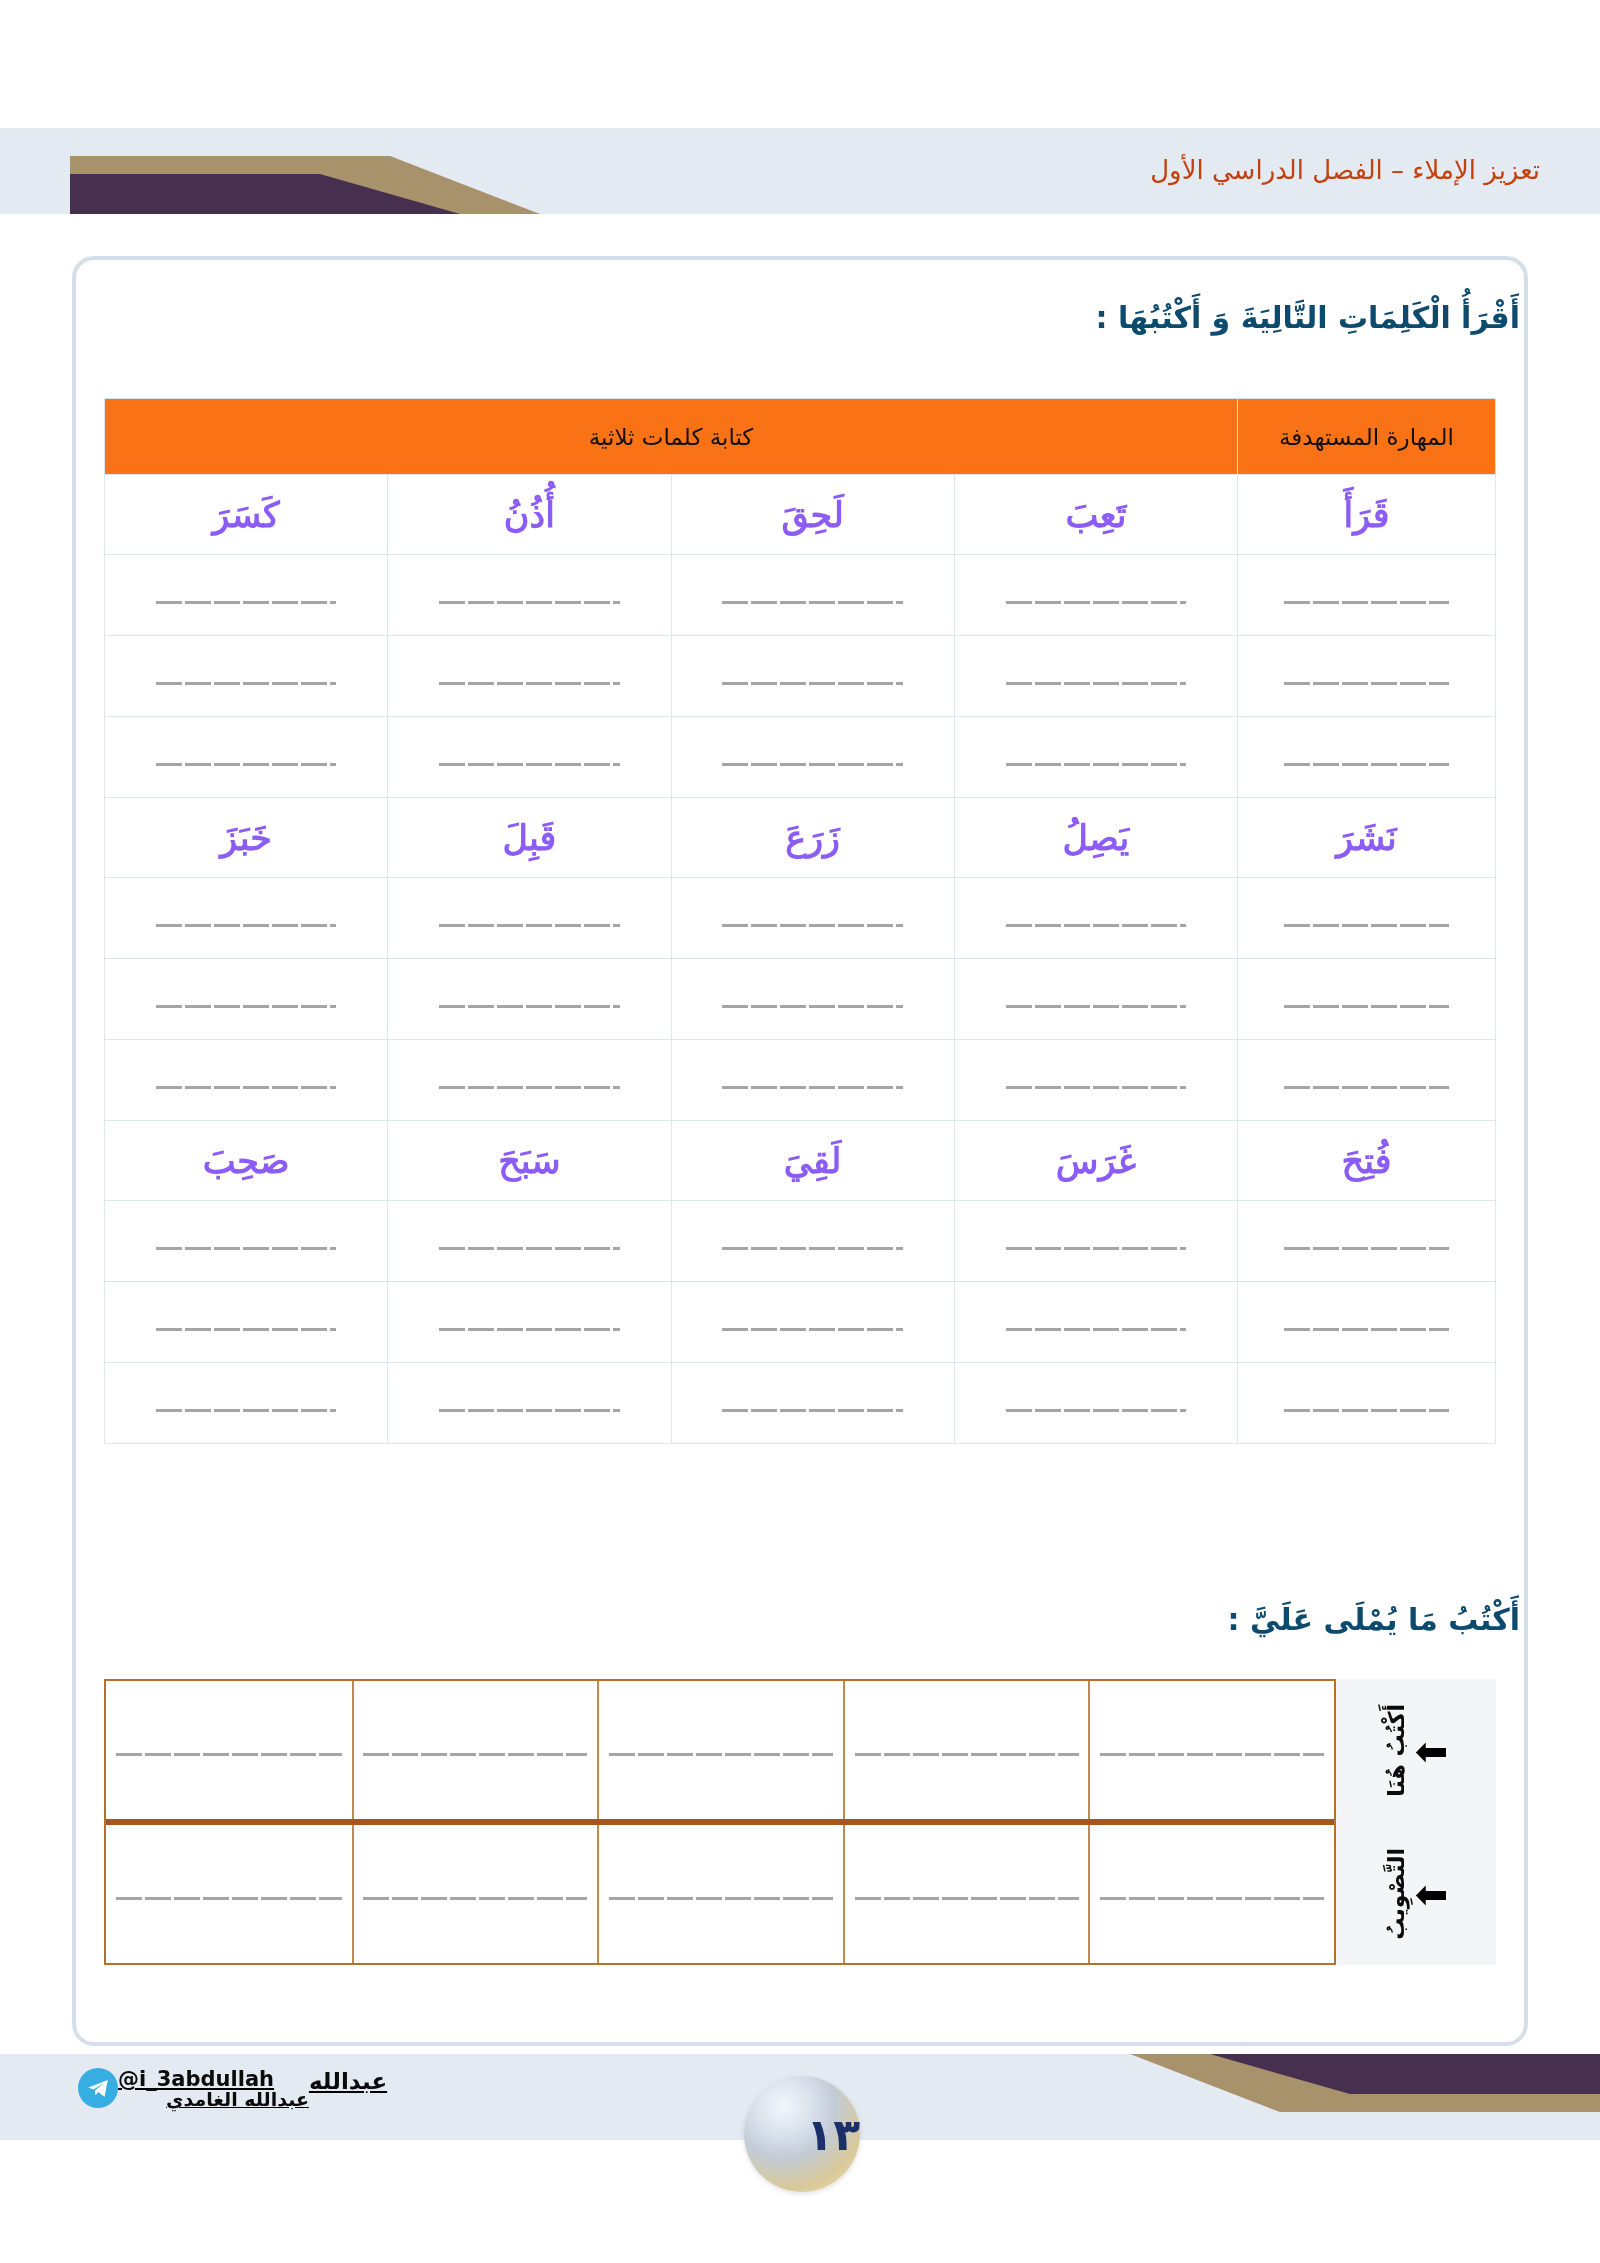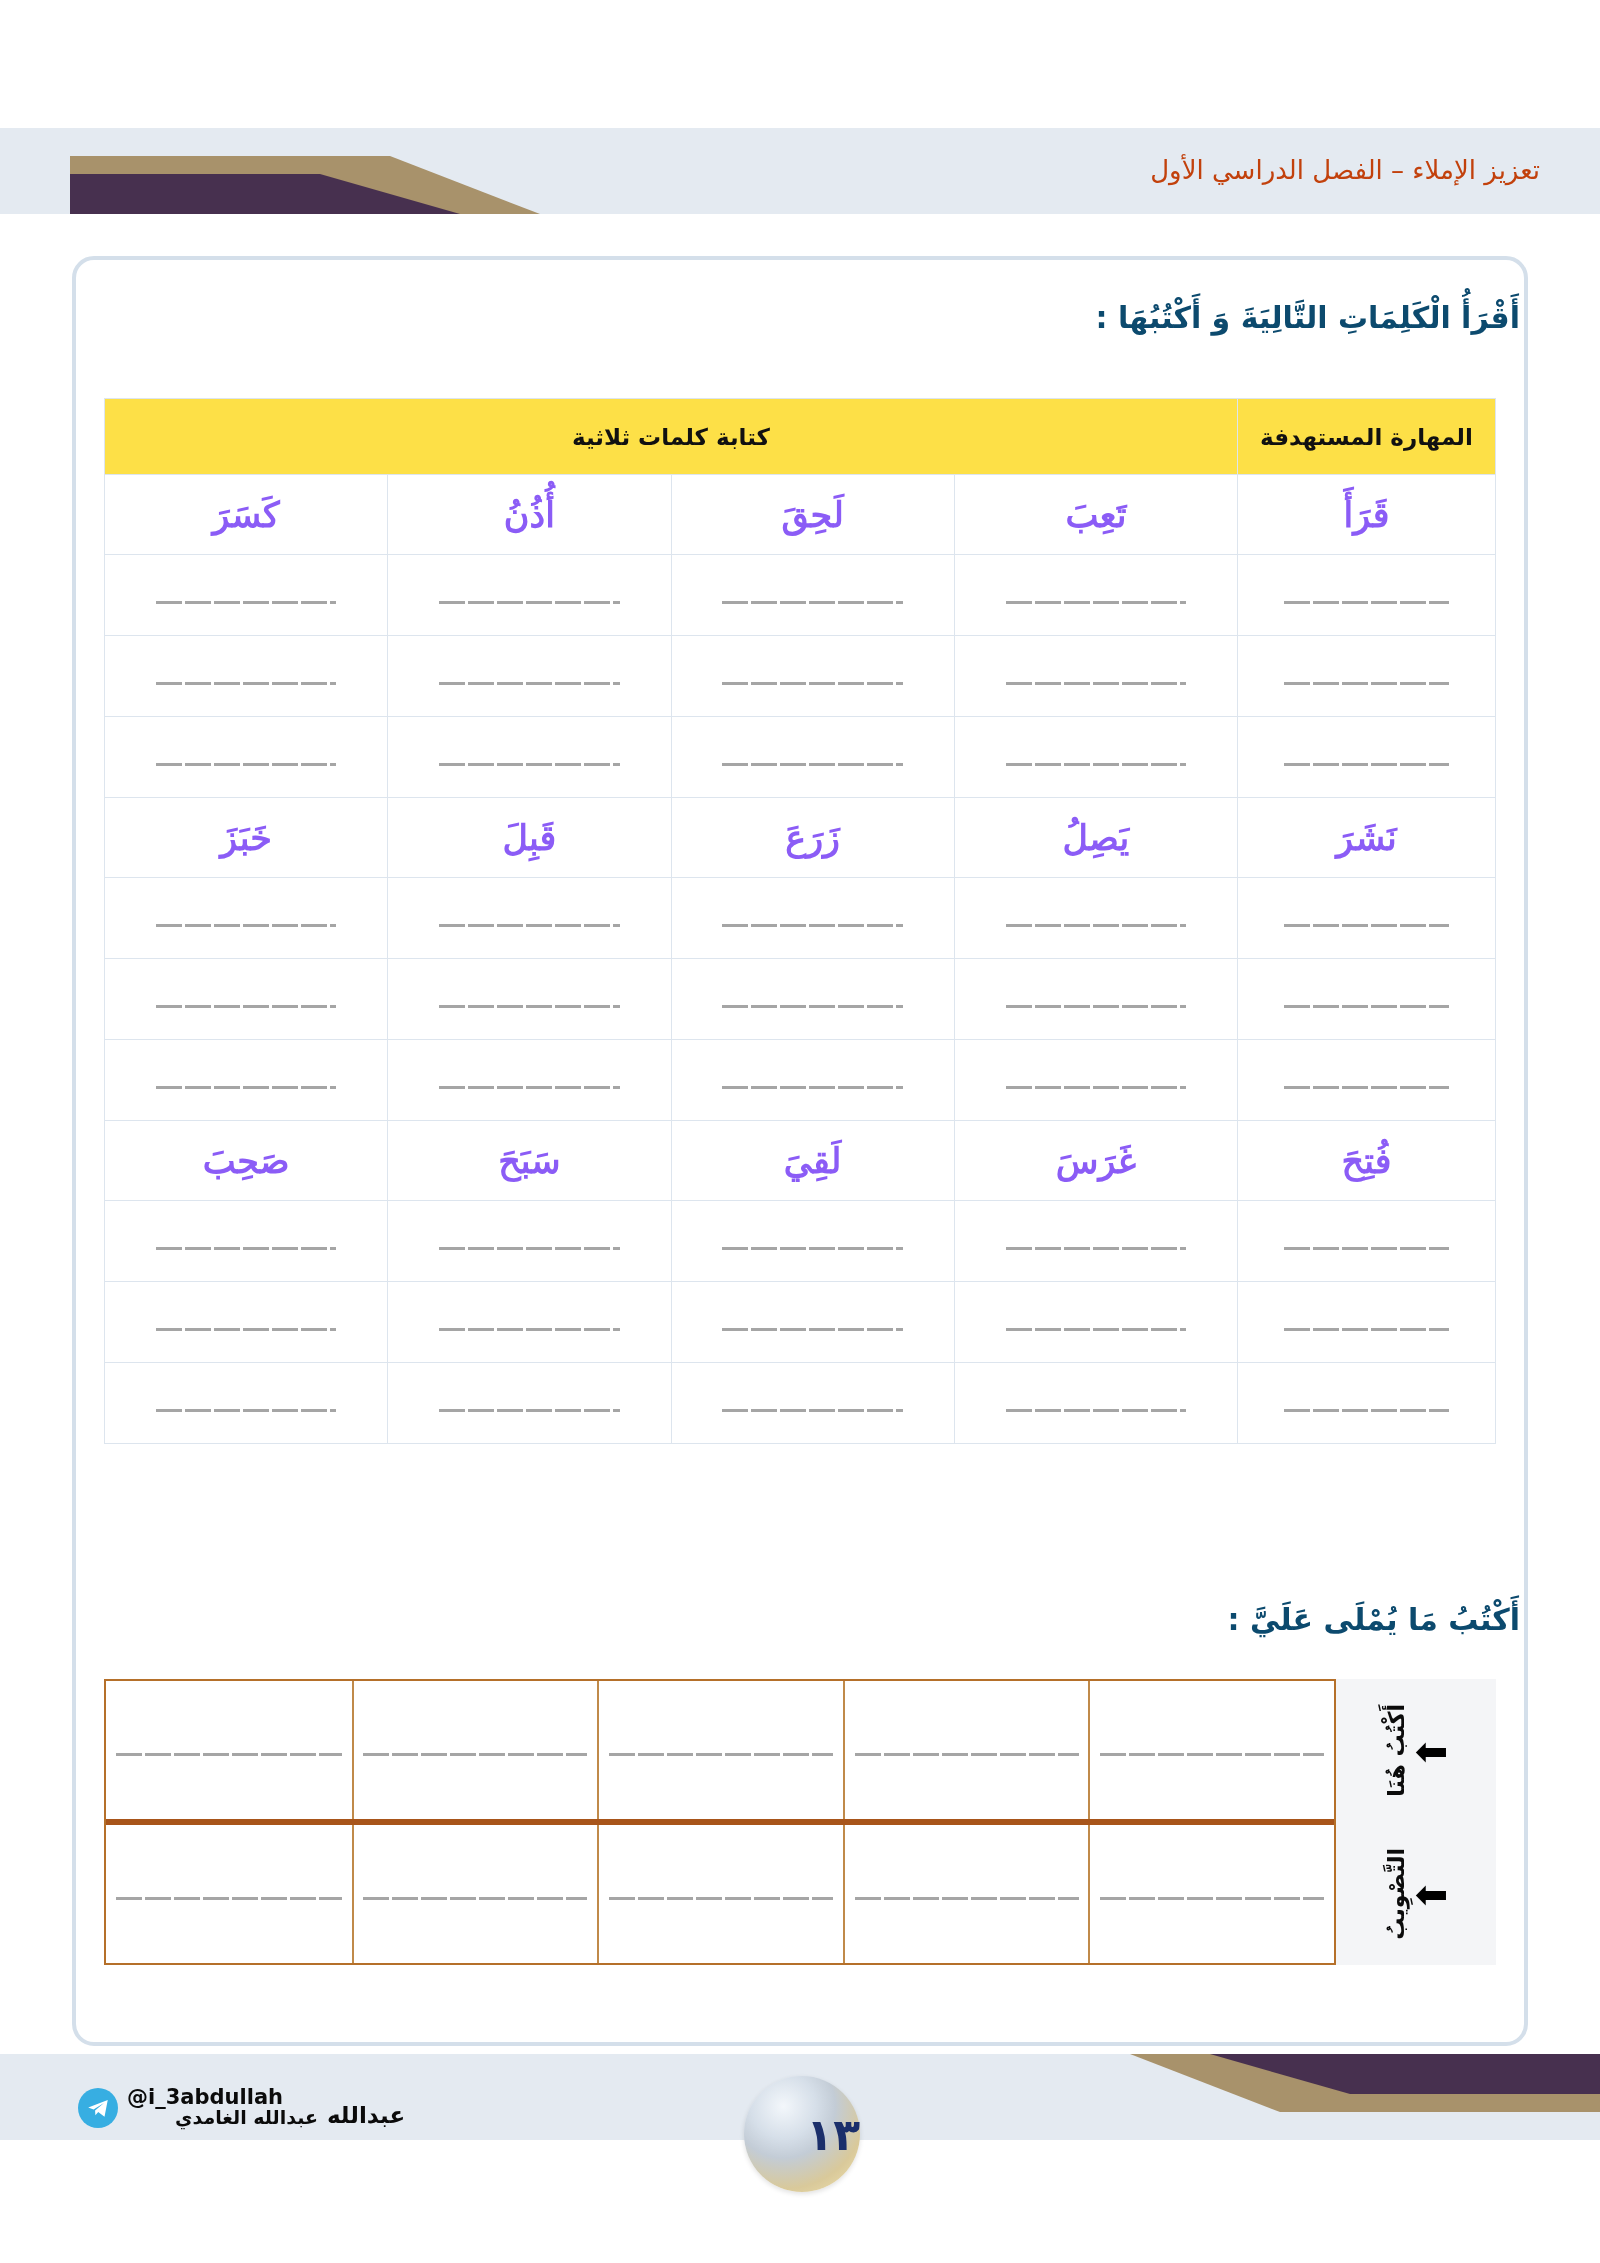--- a/index.html
+++ b/index.html
@@ -106,24 +106,24 @@
     direction: rtl;
   }
   .word-table td, .word-table th {
     border: 1px solid #dde5ee;
     box-sizing: border-box;
     padding: 0;
     text-align: center;
     vertical-align: middle;
   }
   .word-table thead th {
-    background: #fde047;
+    background: #f97316;
     height: 76px;
     font-size: 23px;
-    font-weight: bold;
+    font-weight: normal;
     color: #111111;
   }
   .col-skill { width: 258px; }
   .word-cell {
     height: 80px;
     font-size: 35px;
     font-weight: bold;
     color: #8b5cf6;
     font-family: Liberation Sans, sans-serif;
   }
@@ -242,22 +242,22 @@
     color: #1b2f6b;
     font-family: "DejaVu Sans", "Liberation Sans", sans-serif;
   }
   .footer-credit {
     position: absolute;
     top: 2068px;
     left: 78px;
     height: 60px;
     display: flex;
     flex-direction: row-reverse;
-    align-items: flex-end;
-    gap: 9px;
+    align-items: flex-start;
+    text-decoration: underline;
   }
   .tg-icon {
     width: 40px;
     height: 40px;
     border-radius: 50%;
     background: #37aee2;
     display: flex;
     align-items: center;
     justify-content: center;
     flex: 0 0 40px;

